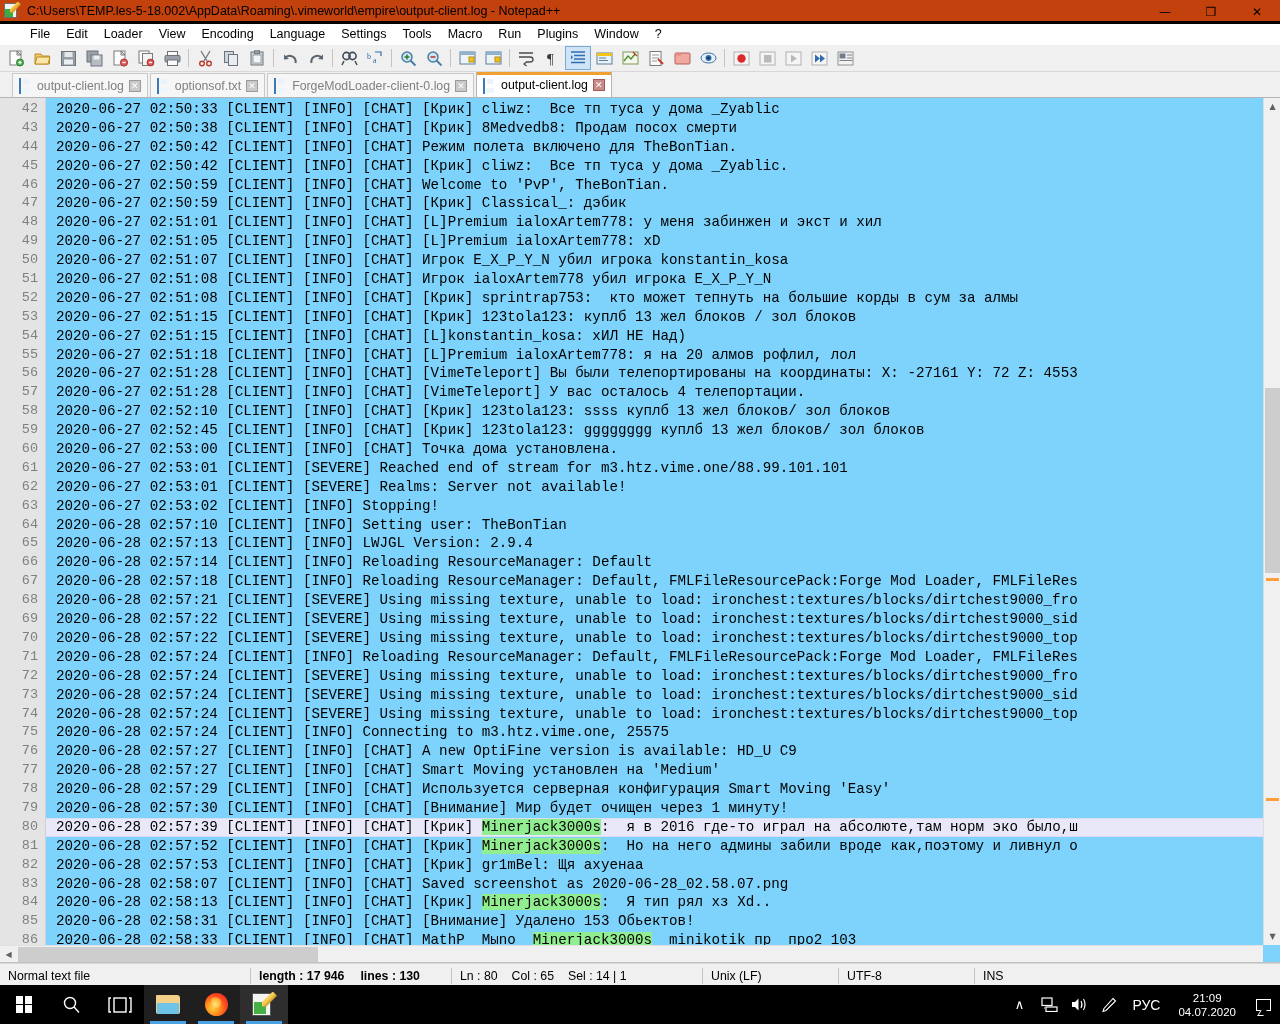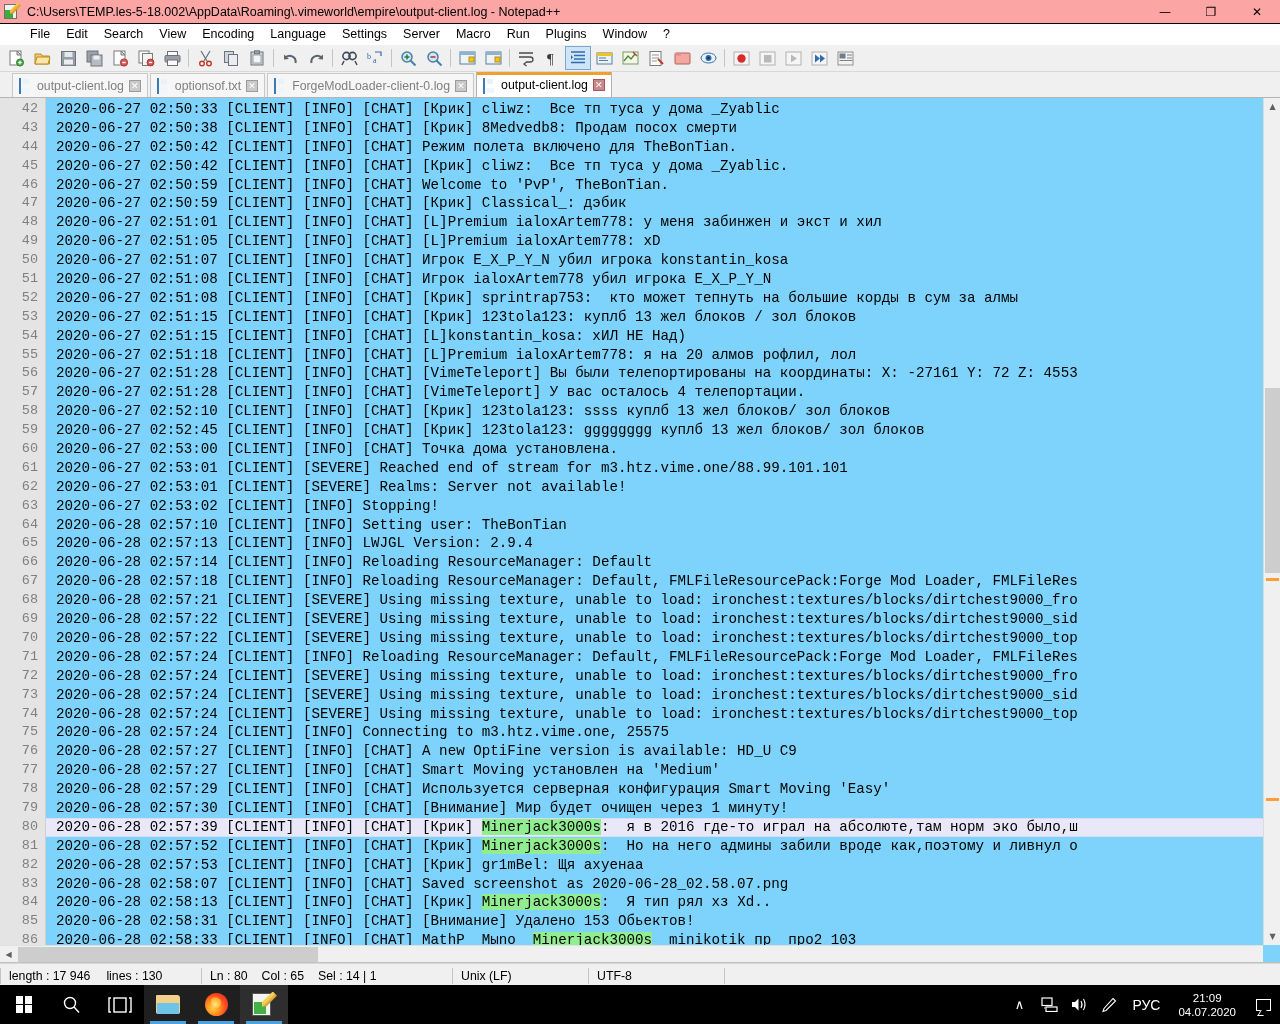--- a/index.html
+++ b/index.html
@@ -6,23 +6,23 @@
   html, body {
     width: 1280px; height: 1024px;
     overflow: hidden;
     font-family: "Liberation Sans", sans-serif;
     background: #ffffff;
   }
   #app { position: relative; width: 1280px; height: 1024px; }
 
   
   .titlebar {
-    height: 24px; background: #fca5a5;
+    height: 24px; background: #c2410c;
     display: flex; align-items: center;
-    border-bottom: 1px solid #000000;
+    border-bottom: 3px solid #000000;
     position: relative;
   }
   .title-icon {
     width: 18px; height: 16px; margin-left: 4px; margin-right: 5px;
     position: relative; flex: 0 0 auto;
   }
   .npp-icon {
     width: 16px; height: 16px; position: relative; display: inline-block;
   }
   .npp-icon .sheet {
@@ -189,21 +189,21 @@
 
   
   .statusbar {
     height: 24px; background: #f0f0f0; display: flex; align-items: center;
     font-size: 12.3px; color: #000; border-top: 1px solid #d8d8d8;
   }
   .sb-cell { padding: 0 8px; height: 24px; display: flex; align-items: center;
     white-space: nowrap; }
   .sb-sep { width: 1px; height: 16px; background: #c4c4c4; }
   .sb-type { width: 250px; }
-  .sb-len { width: 200px; display: flex; gap: 16px; }
+  .sb-len { width: 200px; display: flex; gap: 16px; font-weight: bold; }
   .sb-pos { width: 250px; display: flex; gap: 14px; }
   .sb-eol { width: 135px; }
   .sb-enc { width: 135px; }
   .sb-ins { flex: 1 1 auto; }
 
   
   .taskbar {
     position: absolute; left: 0; bottom: 0; width: 1280px; height: 39px;
     background: #000000; display: flex; align-items: center;
   }
@@ -310,26 +310,26 @@
     <div class="win-buttons">
       <div class="win-btn">—</div>
       <div class="win-btn">❐</div>
       <div class="win-btn close">✕</div>
     </div>
   </div>
 
   <div class="menubar" id="menubar">
       <div class="menu-item">File</div>
       <div class="menu-item">Edit</div>
-      <div class="menu-item">Search</div>
+      <div class="menu-item">Loader</div>
       <div class="menu-item">View</div>
       <div class="menu-item">Encoding</div>
       <div class="menu-item">Language</div>
       <div class="menu-item">Settings</div>
-      <div class="menu-item">Server</div>
+      <div class="menu-item">Tools</div>
       <div class="menu-item">Macro</div>
       <div class="menu-item">Run</div>
       <div class="menu-item">Plugins</div>
       <div class="menu-item">Window</div>
       <div class="menu-item">?</div>
     </div>
 
   <div class="toolbar" id="toolbar">
       <div class="tb-btn">
         <svg class="ic" viewBox="0 0 17 17">
@@ -630,36 +630,38 @@
       <div class="arrow-down">▼</div>
     </div>
 
     <div class="hscroll">
       <div class="arrow-left">◀</div>
       <div class="thumb"></div>
     </div>
   </div>
 
   <div class="statusbar">
+    <div class="sb-cell sb-type">Normal text file</div>
     <div class="sb-sep"></div>
     <div class="sb-cell sb-len">
       <span>length : 17 946</span>
       <span>lines : 130</span>
     </div>
     <div class="sb-sep"></div>
     <div class="sb-cell sb-pos">
       <span>Ln : 80</span>
       <span>Col : 65</span>
       <span>Sel : 14 | 1</span>
     </div>
     <div class="sb-sep"></div>
     <div class="sb-cell sb-eol">Unix (LF)</div>
     <div class="sb-sep"></div>
     <div class="sb-cell sb-enc">UTF-8</div>
     <div class="sb-sep"></div>
+    <div class="sb-cell sb-ins">INS</div>
   </div>
 
   <div class="taskbar">
     <div class="tb-item">
       <div class="win-logo">
         <span></span>
           <span></span>
           <span></span>
           <span></span>
       </div>

